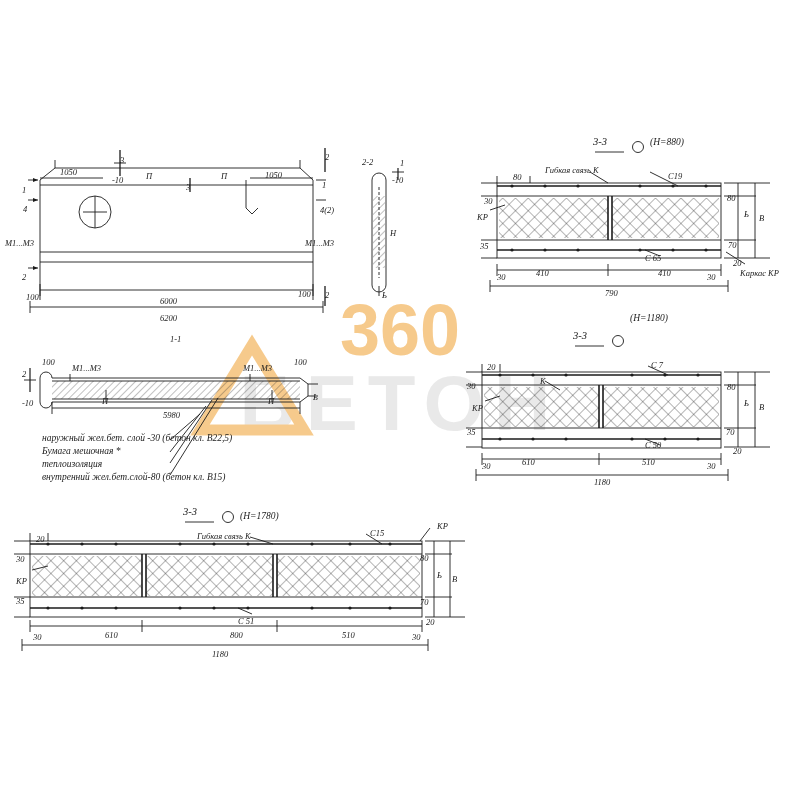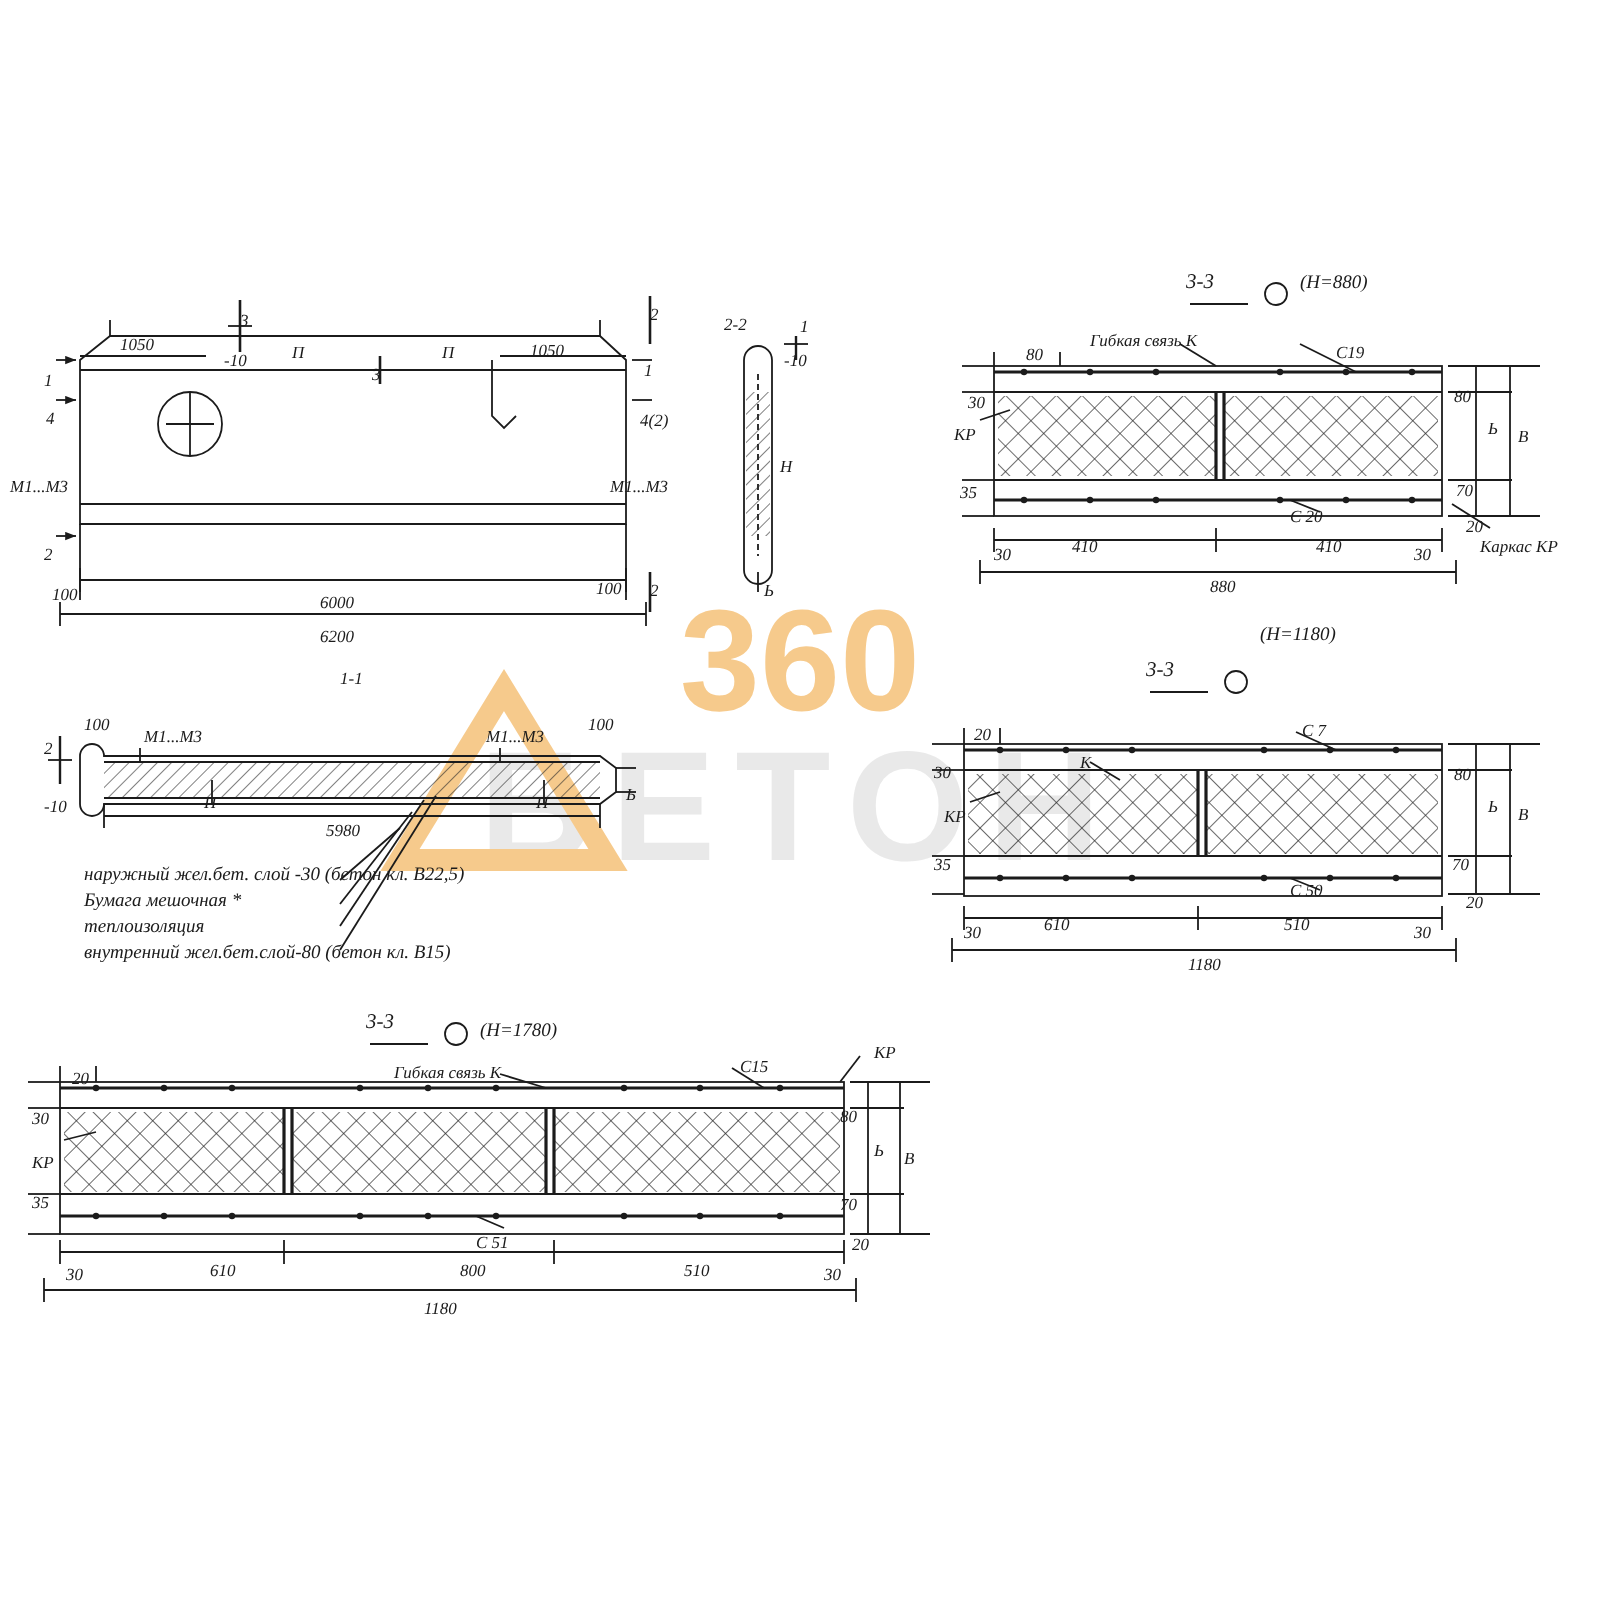--- a/index.html
+++ b/index.html
@@ -303,29 +303,29 @@
       <div class="lbl s8 it" style="left: 163px; top: 410px;">5980</div>
       <div class="lbl s8 it" style="left: 513px; top: 172px;">80</div>
       <div class="lbl s8 it" style="left: 545px; top: 165px;">Гибкая связь К</div>
       <div class="lbl s8 it" style="left: 668px; top: 171px;">С19</div>
       <div class="lbl s8 it" style="left: 484px; top: 196px;">30</div>
       <div class="lbl s8 it" style="left: 727px; top: 193px;">80</div>
       <div class="lbl s8 it" style="left: 744px; top: 209px;">Ь</div>
       <div class="lbl s8 it" style="left: 759px; top: 213px;">В</div>
       <div class="lbl s8 it" style="left: 477px; top: 212px;">КР</div>
       <div class="lbl s8 it" style="left: 480px; top: 241px;">35</div>
-      <div class="lbl s8 it" style="left: 645px; top: 253px;">С 20</div>
+      <div class="lbl s8 it" style="left: 645px; top: 253px;">С 65</div>
       <div class="lbl s8 it" style="left: 728px; top: 240px;">70</div>
       <div class="lbl s8 it" style="left: 733px; top: 258px;">20</div>
       <div class="lbl s8 it" style="left: 740px; top: 268px;">Каркас КР</div>
       <div class="lbl s8 it" style="left: 497px; top: 272px;">30</div>
       <div class="lbl s8 it" style="left: 536px; top: 268px;">410</div>
       <div class="lbl s8 it" style="left: 658px; top: 268px;">410</div>
       <div class="lbl s8 it" style="left: 707px; top: 272px;">30</div>
-      <div class="lbl s8 it" style="left: 605px; top: 288px;">880</div>
+      <div class="lbl s8 it" style="left: 605px; top: 288px;">790</div>
       <div class="lbl s8 it" style="left: 487px; top: 362px;">20</div>
       <div class="lbl s8 it" style="left: 540px; top: 376px;">К</div>
       <div class="lbl s8 it" style="left: 651px; top: 360px;">С 7</div>
       <div class="lbl s8 it" style="left: 467px; top: 381px;">30</div>
       <div class="lbl s8 it" style="left: 727px; top: 382px;">80</div>
       <div class="lbl s8 it" style="left: 744px; top: 398px;">Ь</div>
       <div class="lbl s8 it" style="left: 759px; top: 402px;">В</div>
       <div class="lbl s8 it" style="left: 472px; top: 403px;">КР</div>
       <div class="lbl s8 it" style="left: 467px; top: 427px;">35</div>
       <div class="lbl s8 it" style="left: 645px; top: 440px;">С 50</div>

